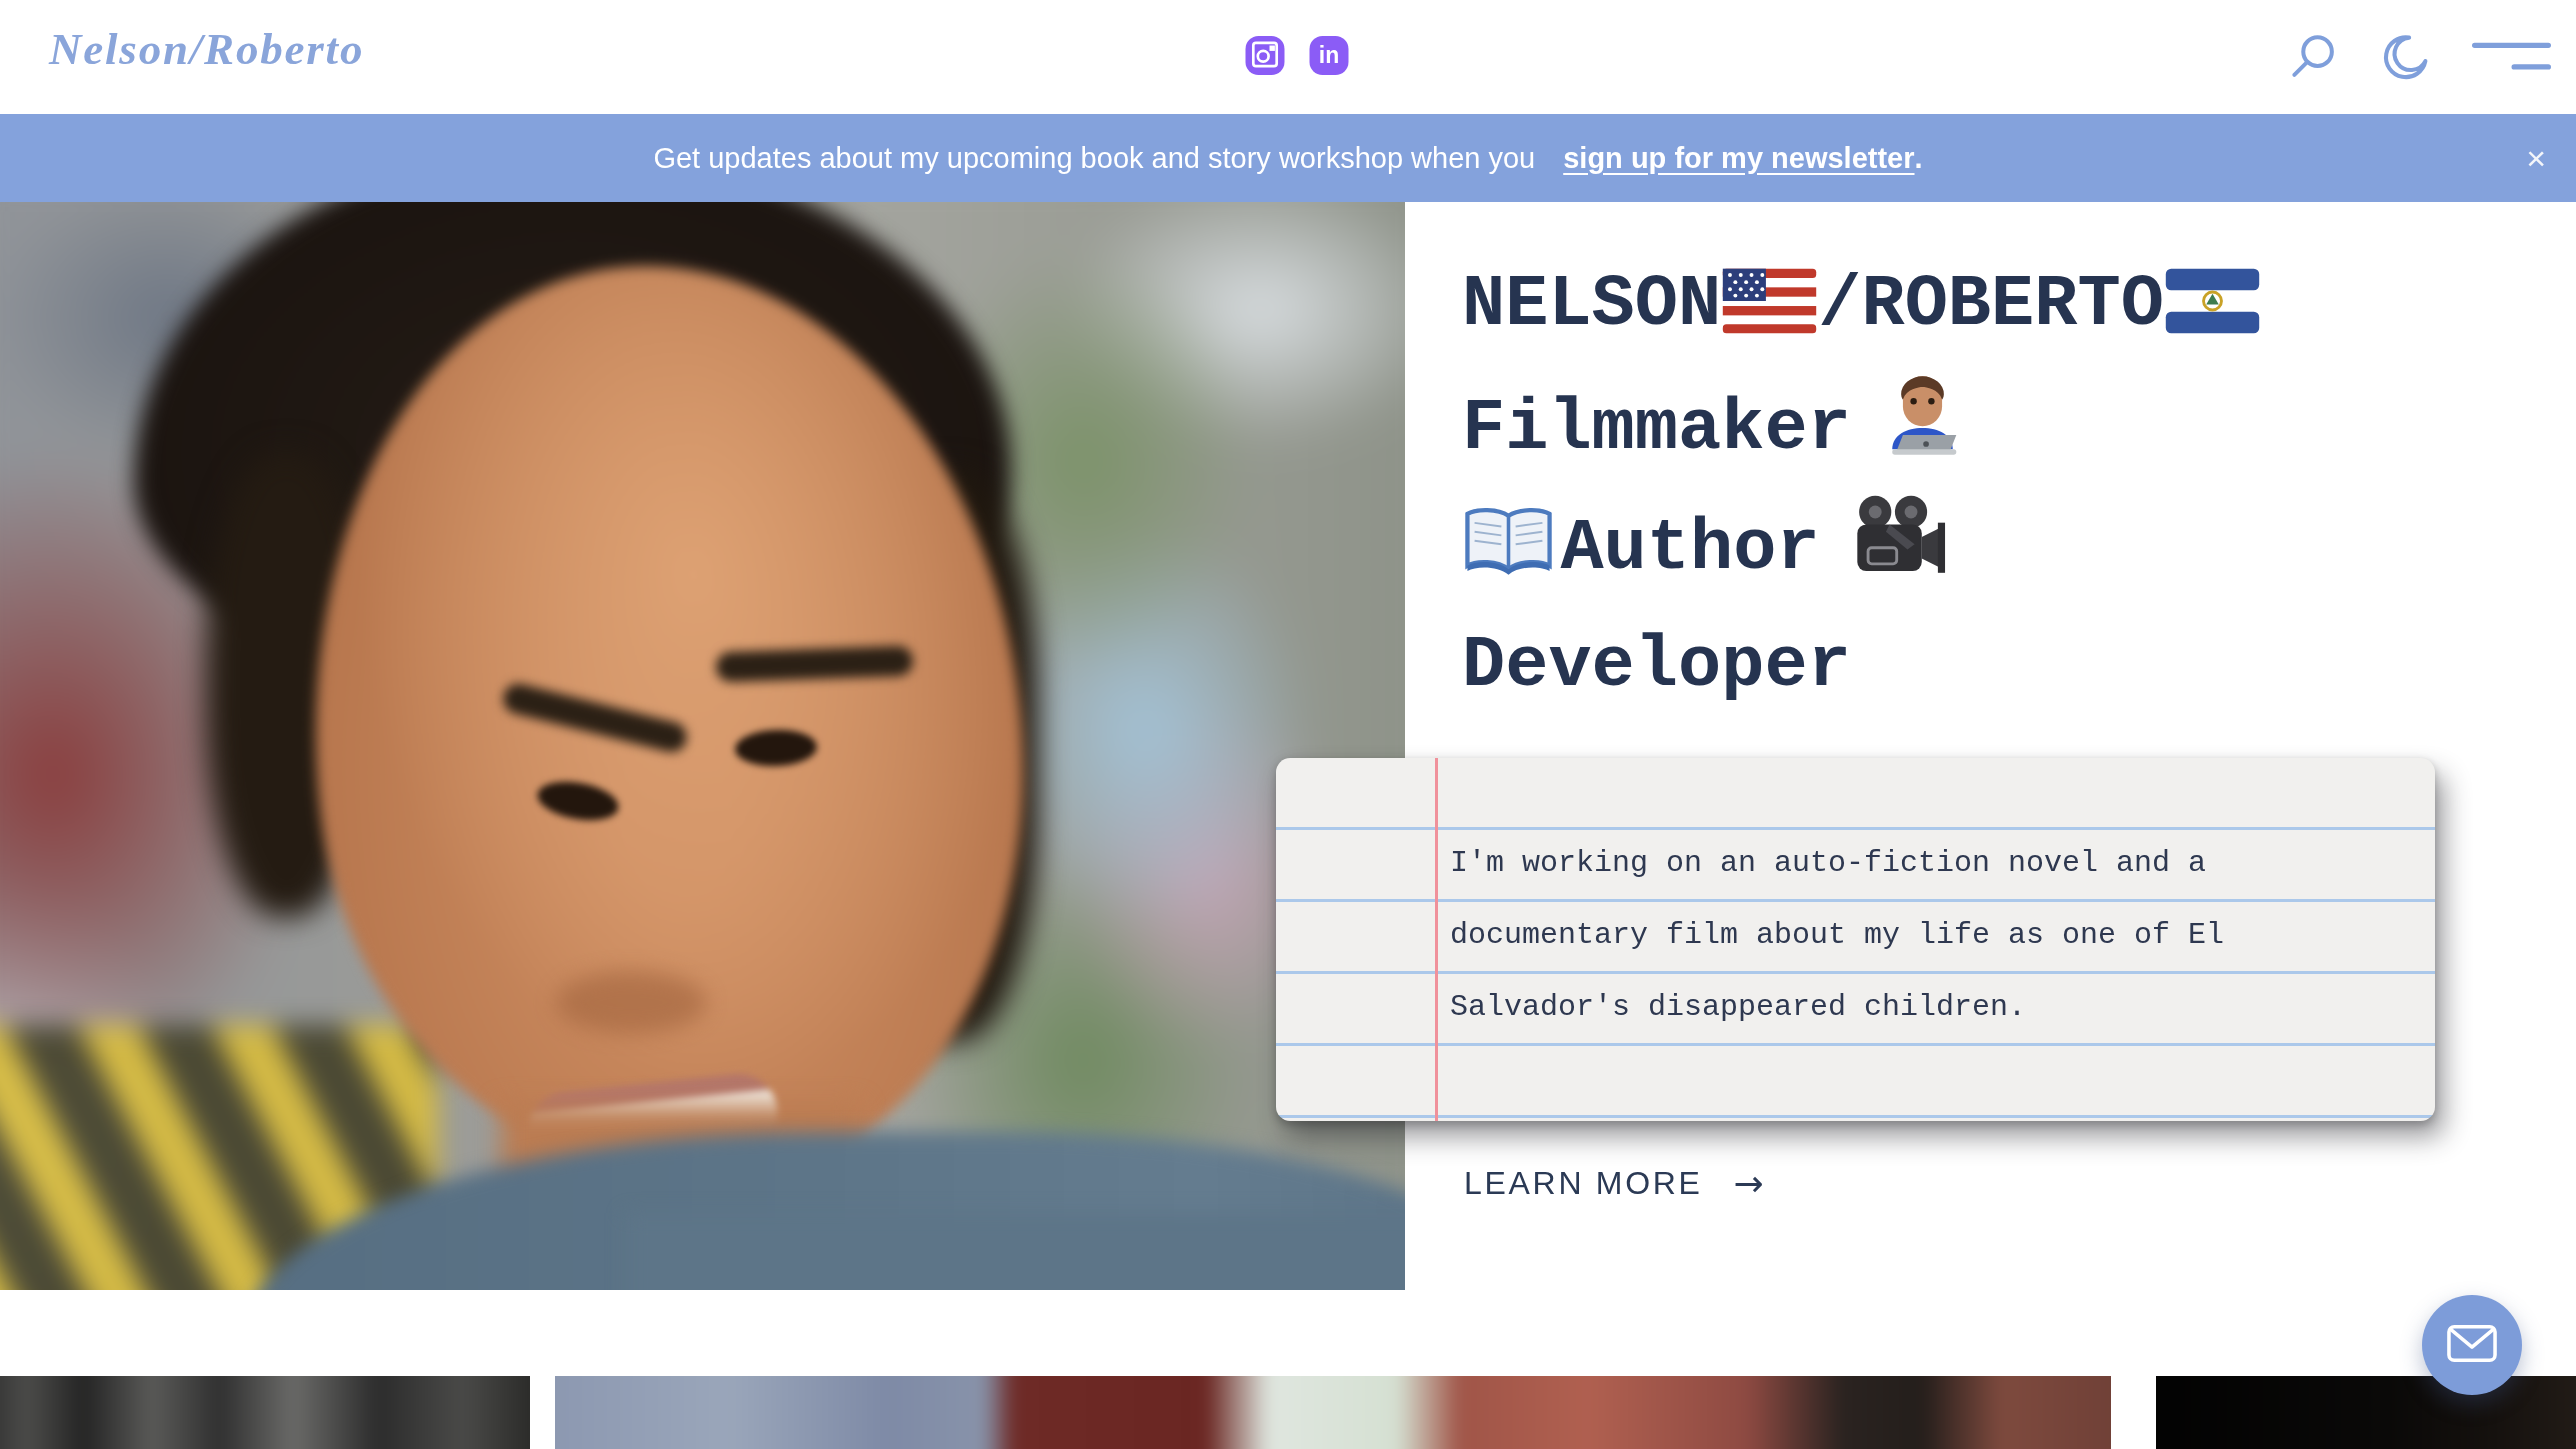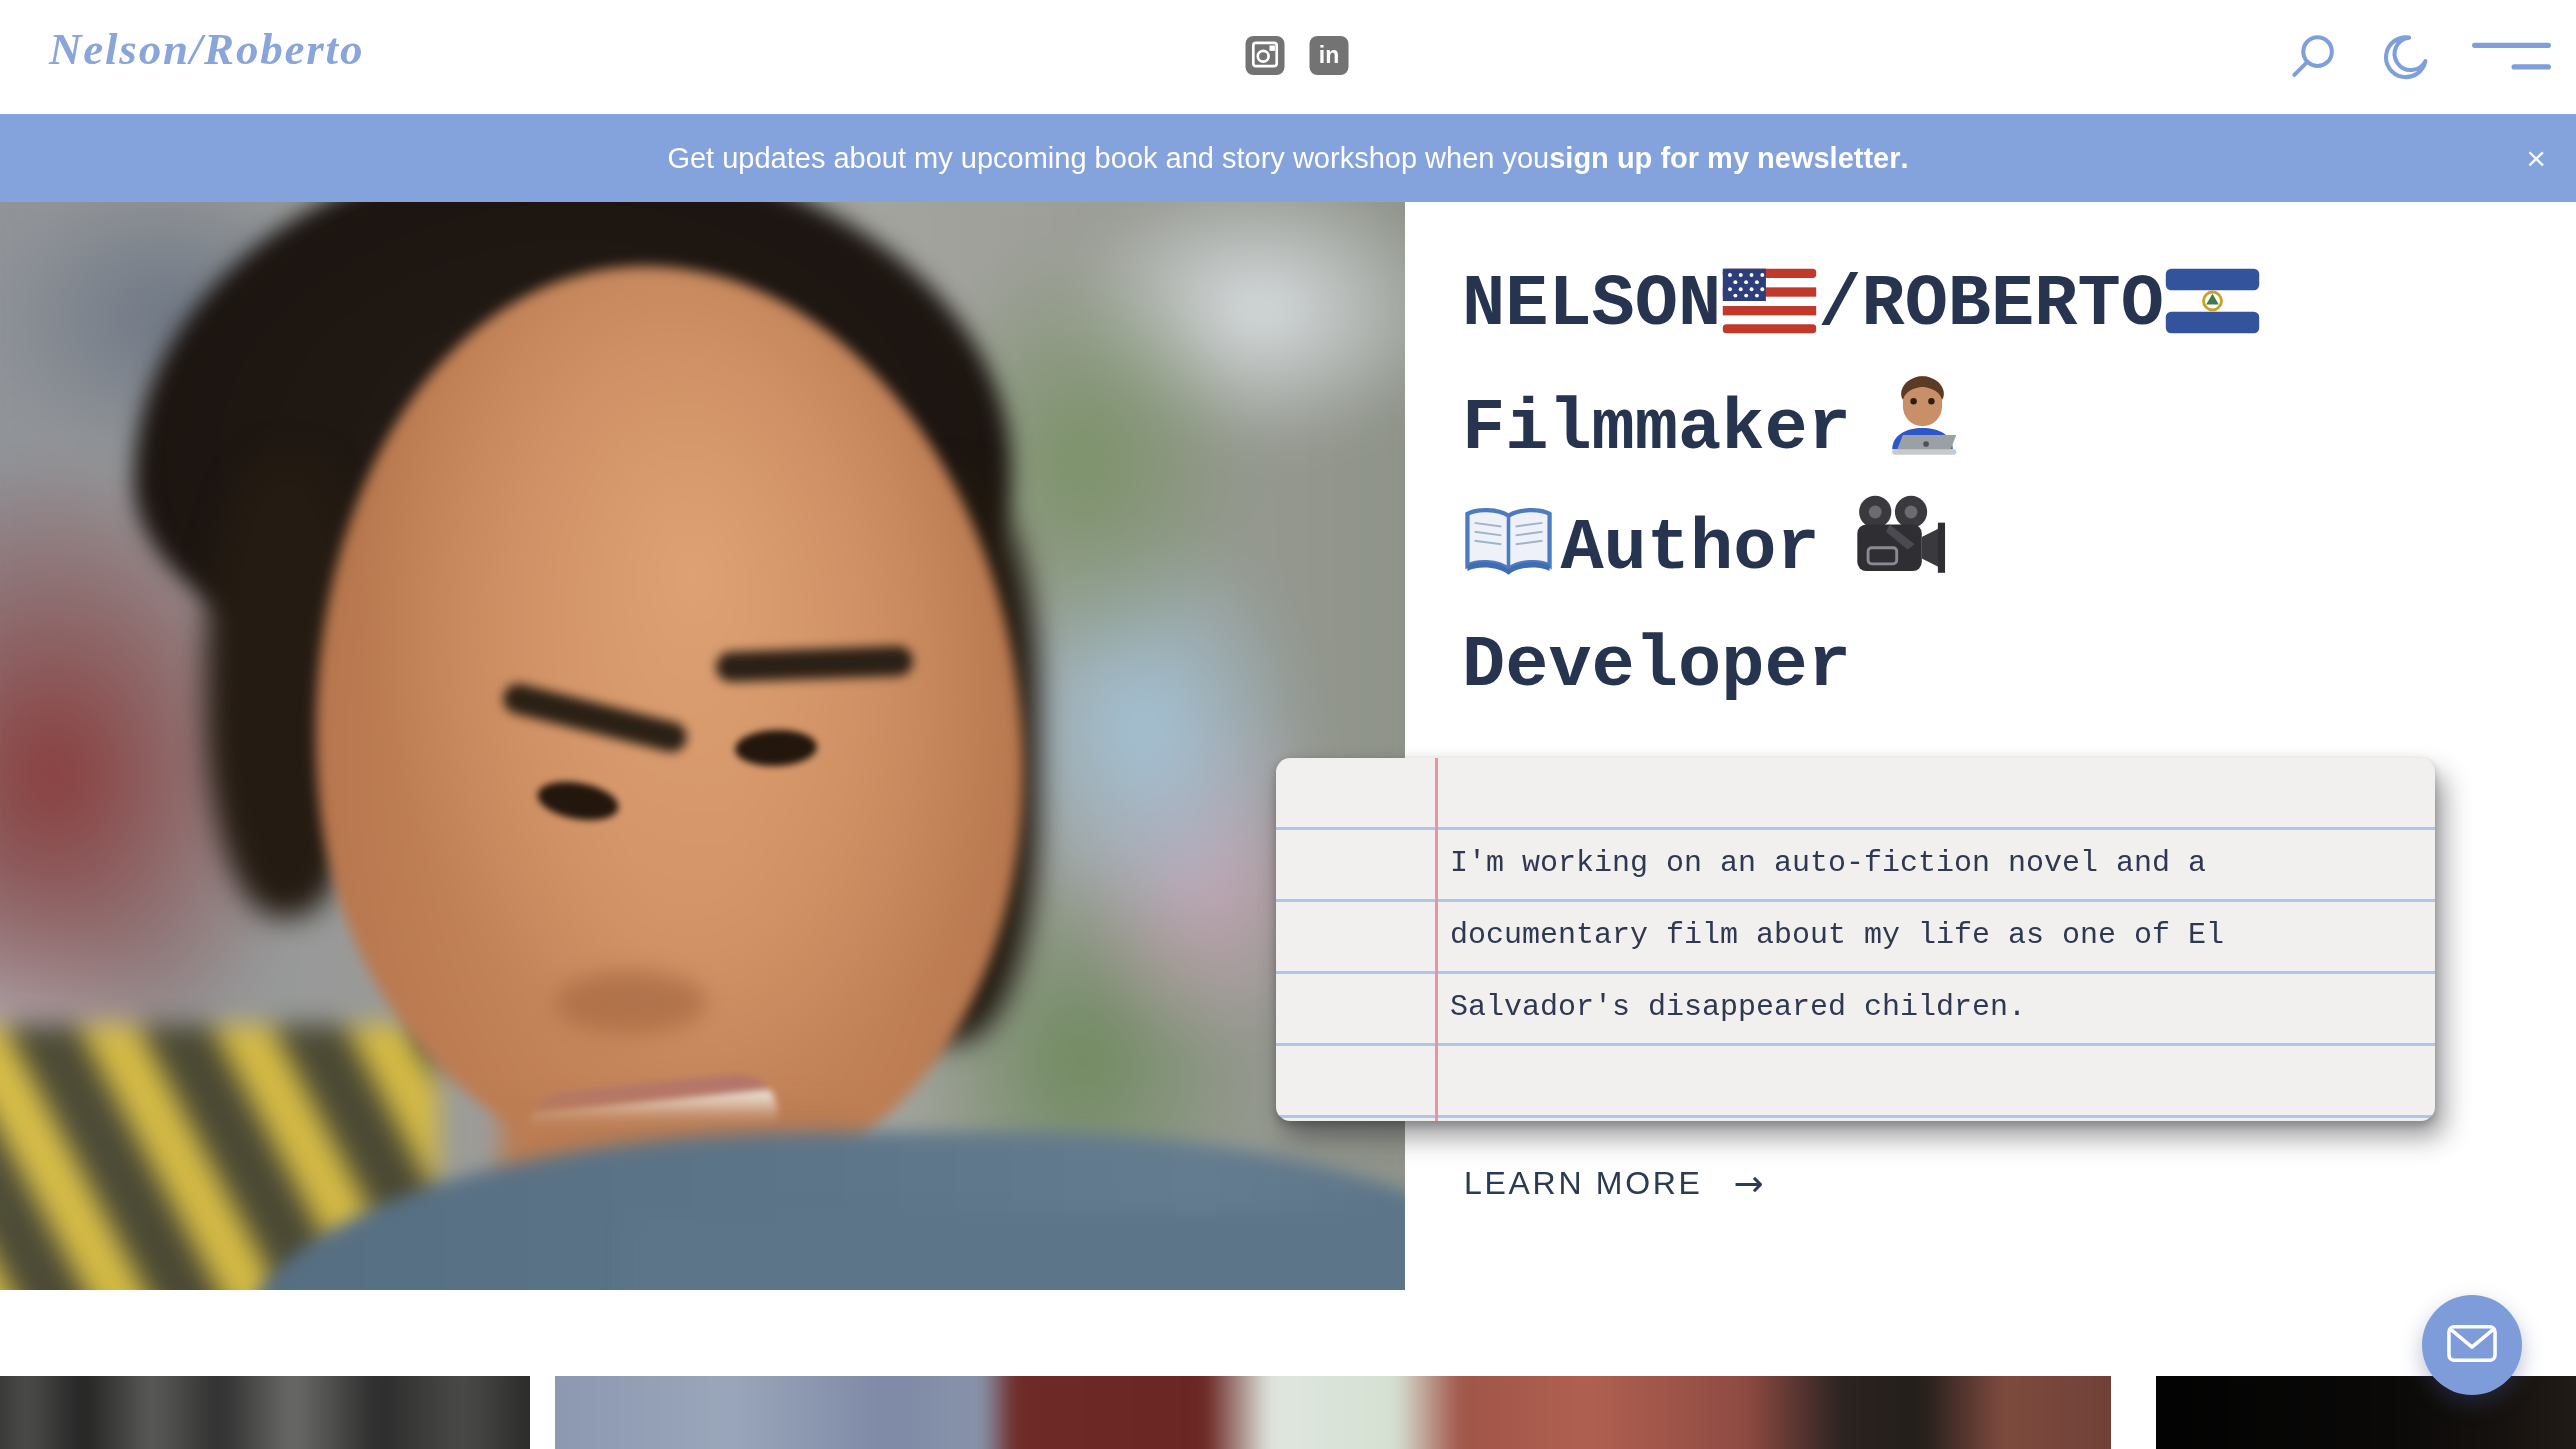--- a/index.html
+++ b/index.html
@@ -2,28 +2,28 @@
 <html style="font-size:14.3px"><head>
 <meta charset="utf-8">
 <style>
   html,body{margin:0;padding:0;background:#fff;}
   .page{position:relative;width:2576px;height:1449px;overflow:hidden;background:#ffffff;font-family:"Liberation Sans",sans-serif;}
 
   
   .header{position:absolute;left:0;top:0;width:2576px;height:114px;background:#ffffff;}
   .logo{position:absolute;left:49px;top:23px;font-family:"Liberation Serif",serif;font-style:italic;font-weight:700;font-size:45px;color:#8aa5da;letter-spacing:1.8px;cursor:pointer;}
   .social{position:absolute;left:1297px;top:36px;transform:translateX(-50%);display:flex;gap:25px;}
-  .social-btn{width:39px;height:39px;border-radius:8px;background:#737373;display:flex;align-items:center;justify-content:center;cursor:pointer;}
+  .social-btn{width:39px;height:39px;border-radius:13px;background:#8b5cf6;display:flex;align-items:center;justify-content:center;cursor:pointer;}
   .in-glyph{color:#fff;font-weight:700;font-size:23px;font-family:"Liberation Sans",sans-serif;line-height:1;}
   .right-icons{position:absolute;right:25px;top:32px;display:flex;align-items:center;gap:43px;}
   .icon-btn{cursor:pointer;display:flex;align-items:center;justify-content:center;}
 
   
   .banner{position:absolute;left:0;top:114px;width:2576px;height:88px;background:#84a2dc;color:#ffffff;display:flex;align-items:center;justify-content:center;font-size:29px;}
-  .banner-link{font-weight:700;text-underline-offset:4.5px;cursor:pointer;}
+  .banner-link{font-weight:700;text-decoration:underline;text-underline-offset:4.5px;cursor:pointer;padding-left:28px;}
   .banner-after{font-weight:700;}
   .banner-close{position:absolute;right:30px;top:50%;transform:translateY(-50%);font-size:34px;font-weight:300;color:#f4f6fa;cursor:pointer;line-height:1;}
 
   
   .hero-photo{position:absolute;left:0;top:202px;width:1405px;height:1088px;overflow:hidden;background:#9a9a96;}
   .photo-bg{position:absolute;inset:-45px;filter:blur(23px);
     background:
       radial-gradient(376px 465px at 98px 617px, #8a3d3d 0%, rgba(138,61,61,0) 70%),
       radial-gradient(286px 376px at 36px 966px, #ccd0d5 0%, rgba(204,208,213,0) 70%),
       radial-gradient(268px 215px at 215px 161px, #6d7684 0%, rgba(109,118,132,0) 70%),

